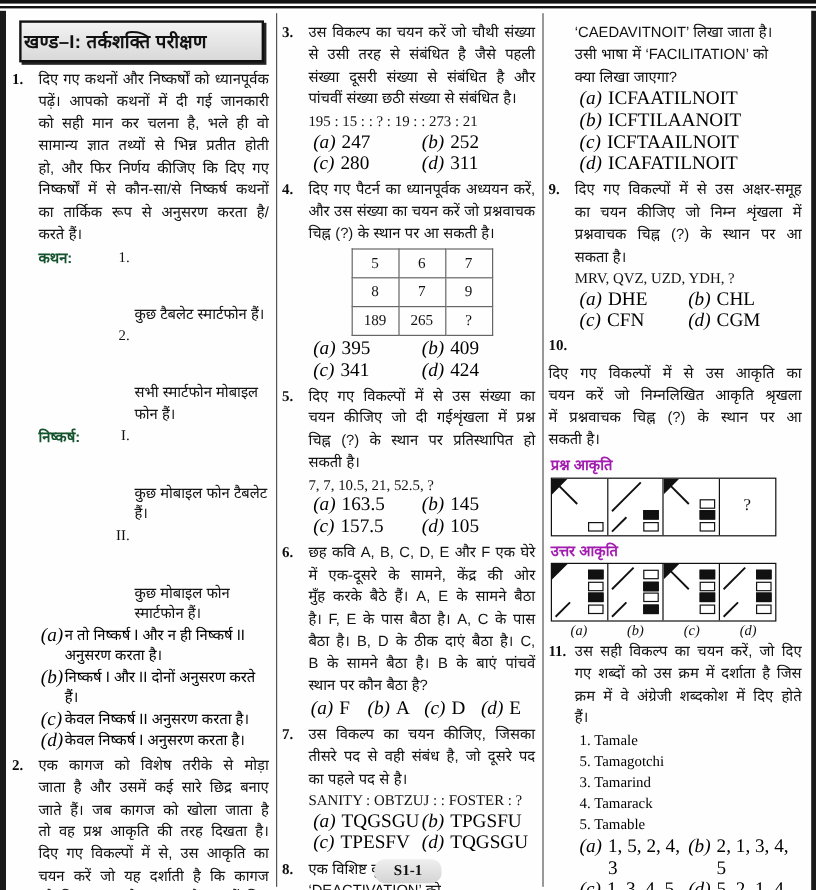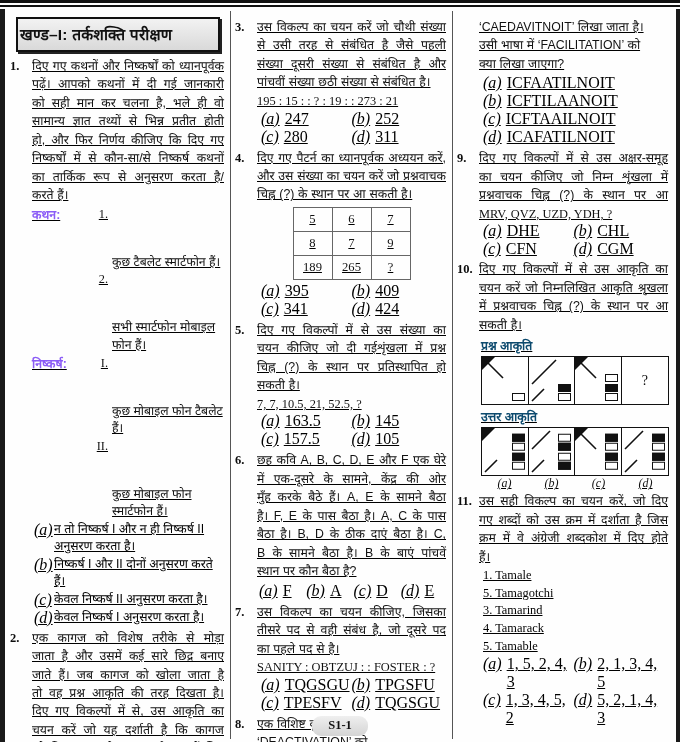--- a/index.html
+++ b/index.html
@@ -52,21 +52,21 @@
 
   
   .q{display:flex;margin:0 0 2px 0;}
   .q-num{
     width:22px;flex:0 0 22px;
     font-weight:bold;font-size:12.5px;
     font-family:"Liberation Serif",serif;
     padding-top:1px;
     color:#0d0d0d;
   }
-  .q-body{flex:1;min-width:0;text-decoration:underline;}
+  .q-body{flex:1;min-width:0;}
   .hi{
     font-family:"Liberation Sans","DejaVu Sans",sans-serif;
     font-size:12.3px;
     line-height:1.42;
     text-align:justify;
     text-align-last:justify;
     color:#111;
     margin:0 0 1px 0;
     word-spacing:.3px;
   }
@@ -77,41 +77,41 @@
     font-size:12.4px;
     line-height:1.35;
     color:#111;
     margin:1px 0 0 0;
     text-align:left;
   }
   .lbl-row{display:flex;margin-top:1px;}
   .lbl-key{
     font-family:"Liberation Sans","DejaVu Sans",sans-serif;
     font-weight:bold;font-size:12.3px;
-    flex:0 0 56px;color:#8b5cf6;
+    flex:0 0 56px;color:#14532d;
   }
   .lbl-val{flex:1;}
   .sub-item{display:flex;font-family:"Liberation Sans","DejaVu Sans",sans-serif;font-size:12.3px;line-height:1.42;color:#111;}
   .sub-item .sn{flex:0 0 20px;text-align:right;padding-right:4px;font-family:"Liberation Serif",serif;}
   .sub-item .st{flex:1;margin-top:48px;}
   .opt{display:flex;align-items:baseline;}
   .opt .k{font-style:italic;font-family:"Liberation Serif",serif;flex:0 0 auto;padding-right:5px;}
   .opt .v{font-family:"Liberation Serif",serif;}
   .opt-2col{display:flex;}
   .opt-2col > .opt{width:50%;box-sizing:border-box;}
   .opt-2col > .opt:first-child{padding-left:4px;}
   .opt-stack .opt{padding-left:4px;}
   .opt-4 > .opt{width:25%;box-sizing:border-box;padding-left:2px;}
   .opt-hang{display:flex;padding-left:2px;}
   .opt-hang .k{font-style:italic;font-family:"Liberation Serif",serif;flex:0 0 20px;}
   .opt-hang .t{flex:1;font-family:"Liberation Sans","DejaVu Sans",sans-serif;font-size:12.3px;line-height:1.42;text-align:left;}
 
   .fig-title{
     font-family:"Liberation Sans","DejaVu Sans",sans-serif;
-    font-weight:bold;font-size:12.3px;color:#0c4a6e;
+    font-weight:bold;font-size:12.3px;color:#a21caf;
     margin:3px 0 2px 2px;
   }
   .numlist{font-family:"Liberation Serif",serif;font-size:12.4px;line-height:1.42;padding-left:4px;color:#000000;}
 
   
   .grid-tbl{border-collapse:collapse;margin:3px auto 2px auto;}
   .grid-tbl td{
     border:1px solid #666;
     width:36px;height:21px;
     text-align:center;vertical-align:middle;
@@ -562,20 +562,21 @@
           </div>
         </div>
       </div>
 
       <div class="q" style="margin-top:4px;">
         <div class="q-num">9.</div>
         <div class="q-body">
           <p class="hi">दिए गए विकल्पों में से उस अक्षर-समूह</p>
           <p class="hi">का चयन कीजिए जो निम्न शृंखला में</p>
           <p class="hi">प्रश्नवाचक चिह्न (?) के स्थान पर आ</p>
+          <p class="hi last">सकता है।</p>
           <p class="en">MRV, QVZ, UZD, YDH, ?</p>
           <div class="opt-2col">
             <div class="opt">
               <span class="k">(a)</span>
               <span class="v">DHE</span>
             </div>
             <div class="opt">
               <span class="k">(b)</span>
               <span class="v">CHL</span>
             </div>
@@ -586,21 +587,21 @@
               <span class="v">CFN</span>
             </div>
             <div class="opt">
               <span class="k">(d)</span>
               <span class="v">CGM</span>
             </div>
           </div>
         </div>
       </div>
 
-      <div class="q" style="margin-top:3px;">
+      <div class="q" style="margin-top:3px;flex-direction:column;">
         <div class="q-num">10.</div>
         <div class="q-body">
           <p class="hi">दिए गए विकल्पों में से उस आकृति का</p>
           <p class="hi">चयन करें जो निम्नलिखित आकृति श्रृखला</p>
           <p class="hi">में प्रश्नवाचक चिह्न (?) के स्थान पर आ</p>
           <p class="hi last">सकती है।</p>
 
           <div class="fig-title">प्रश्न आकृति</div>
           <div class="ser">
             <div class="cell">

